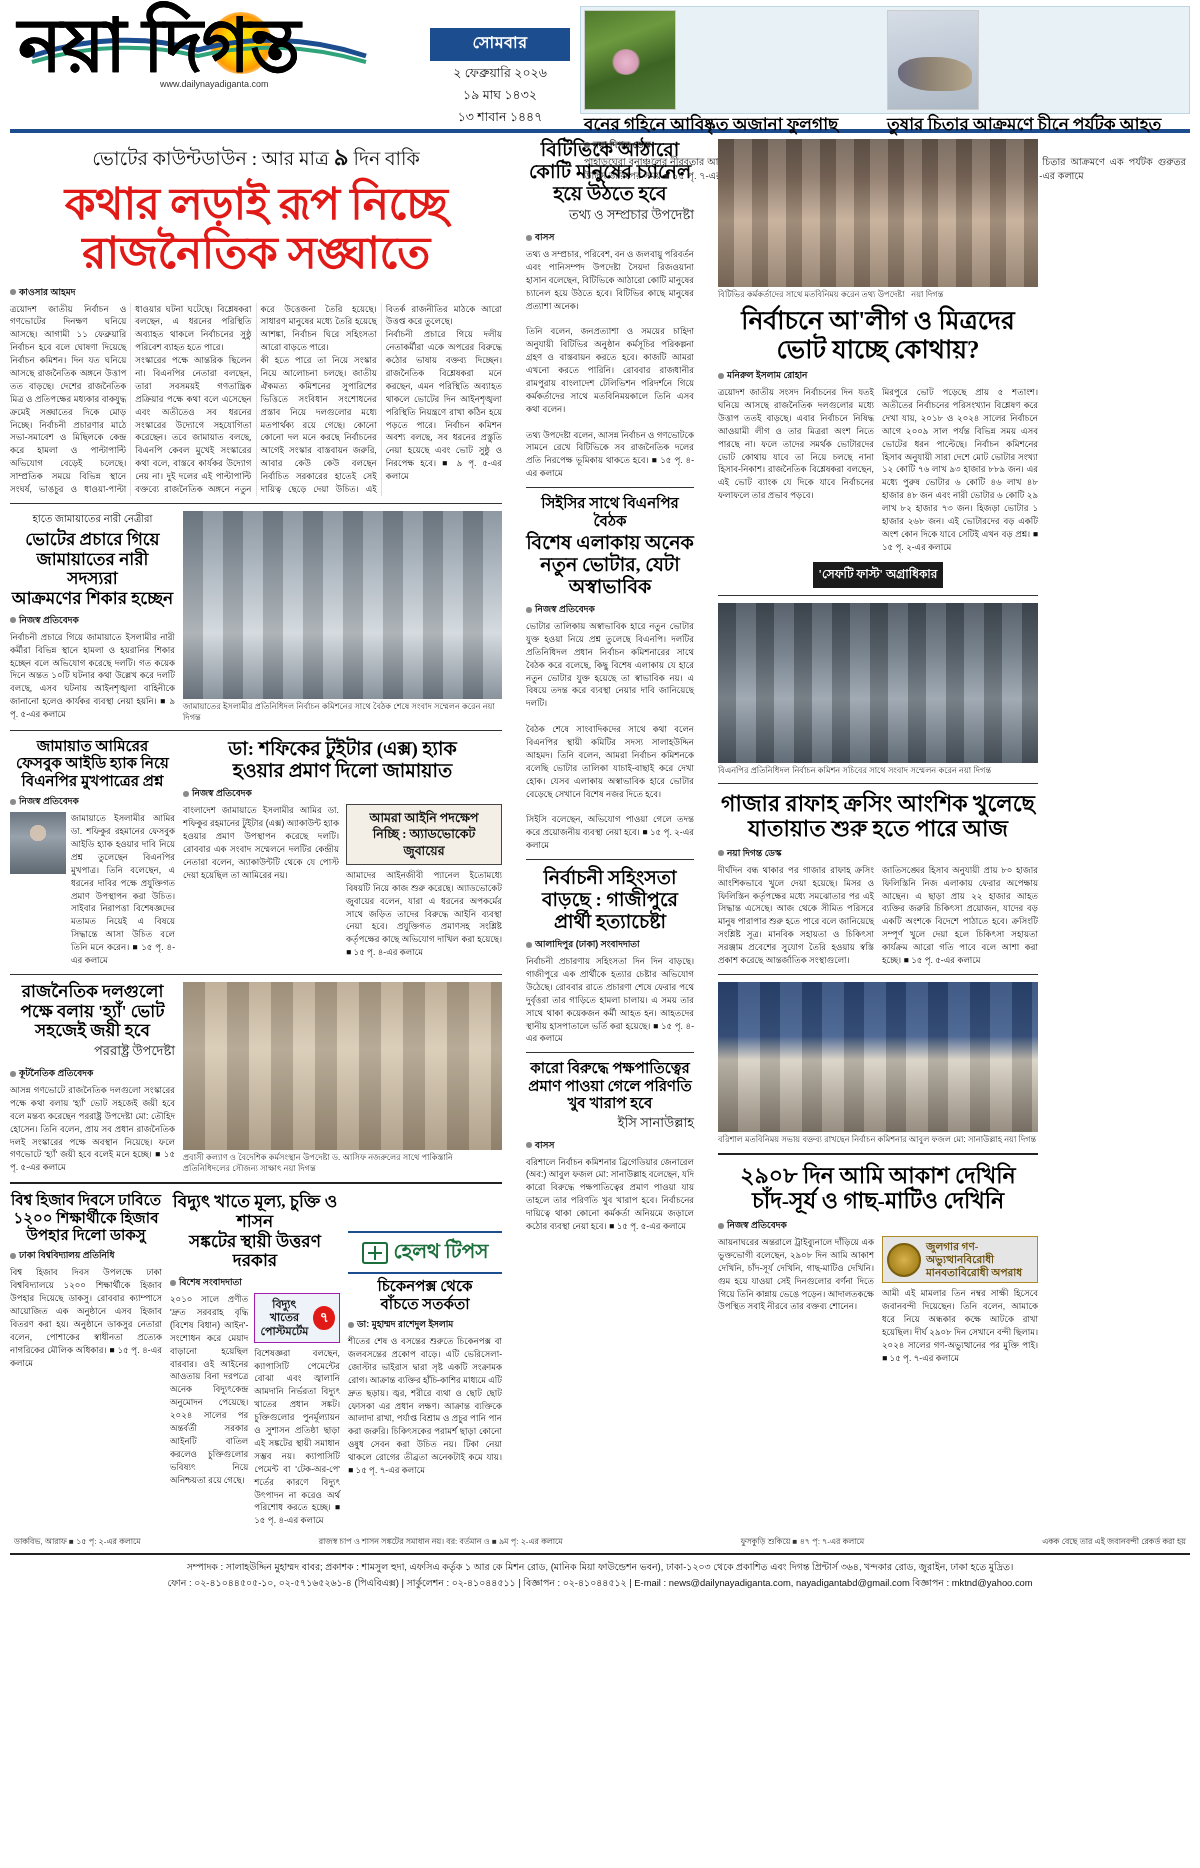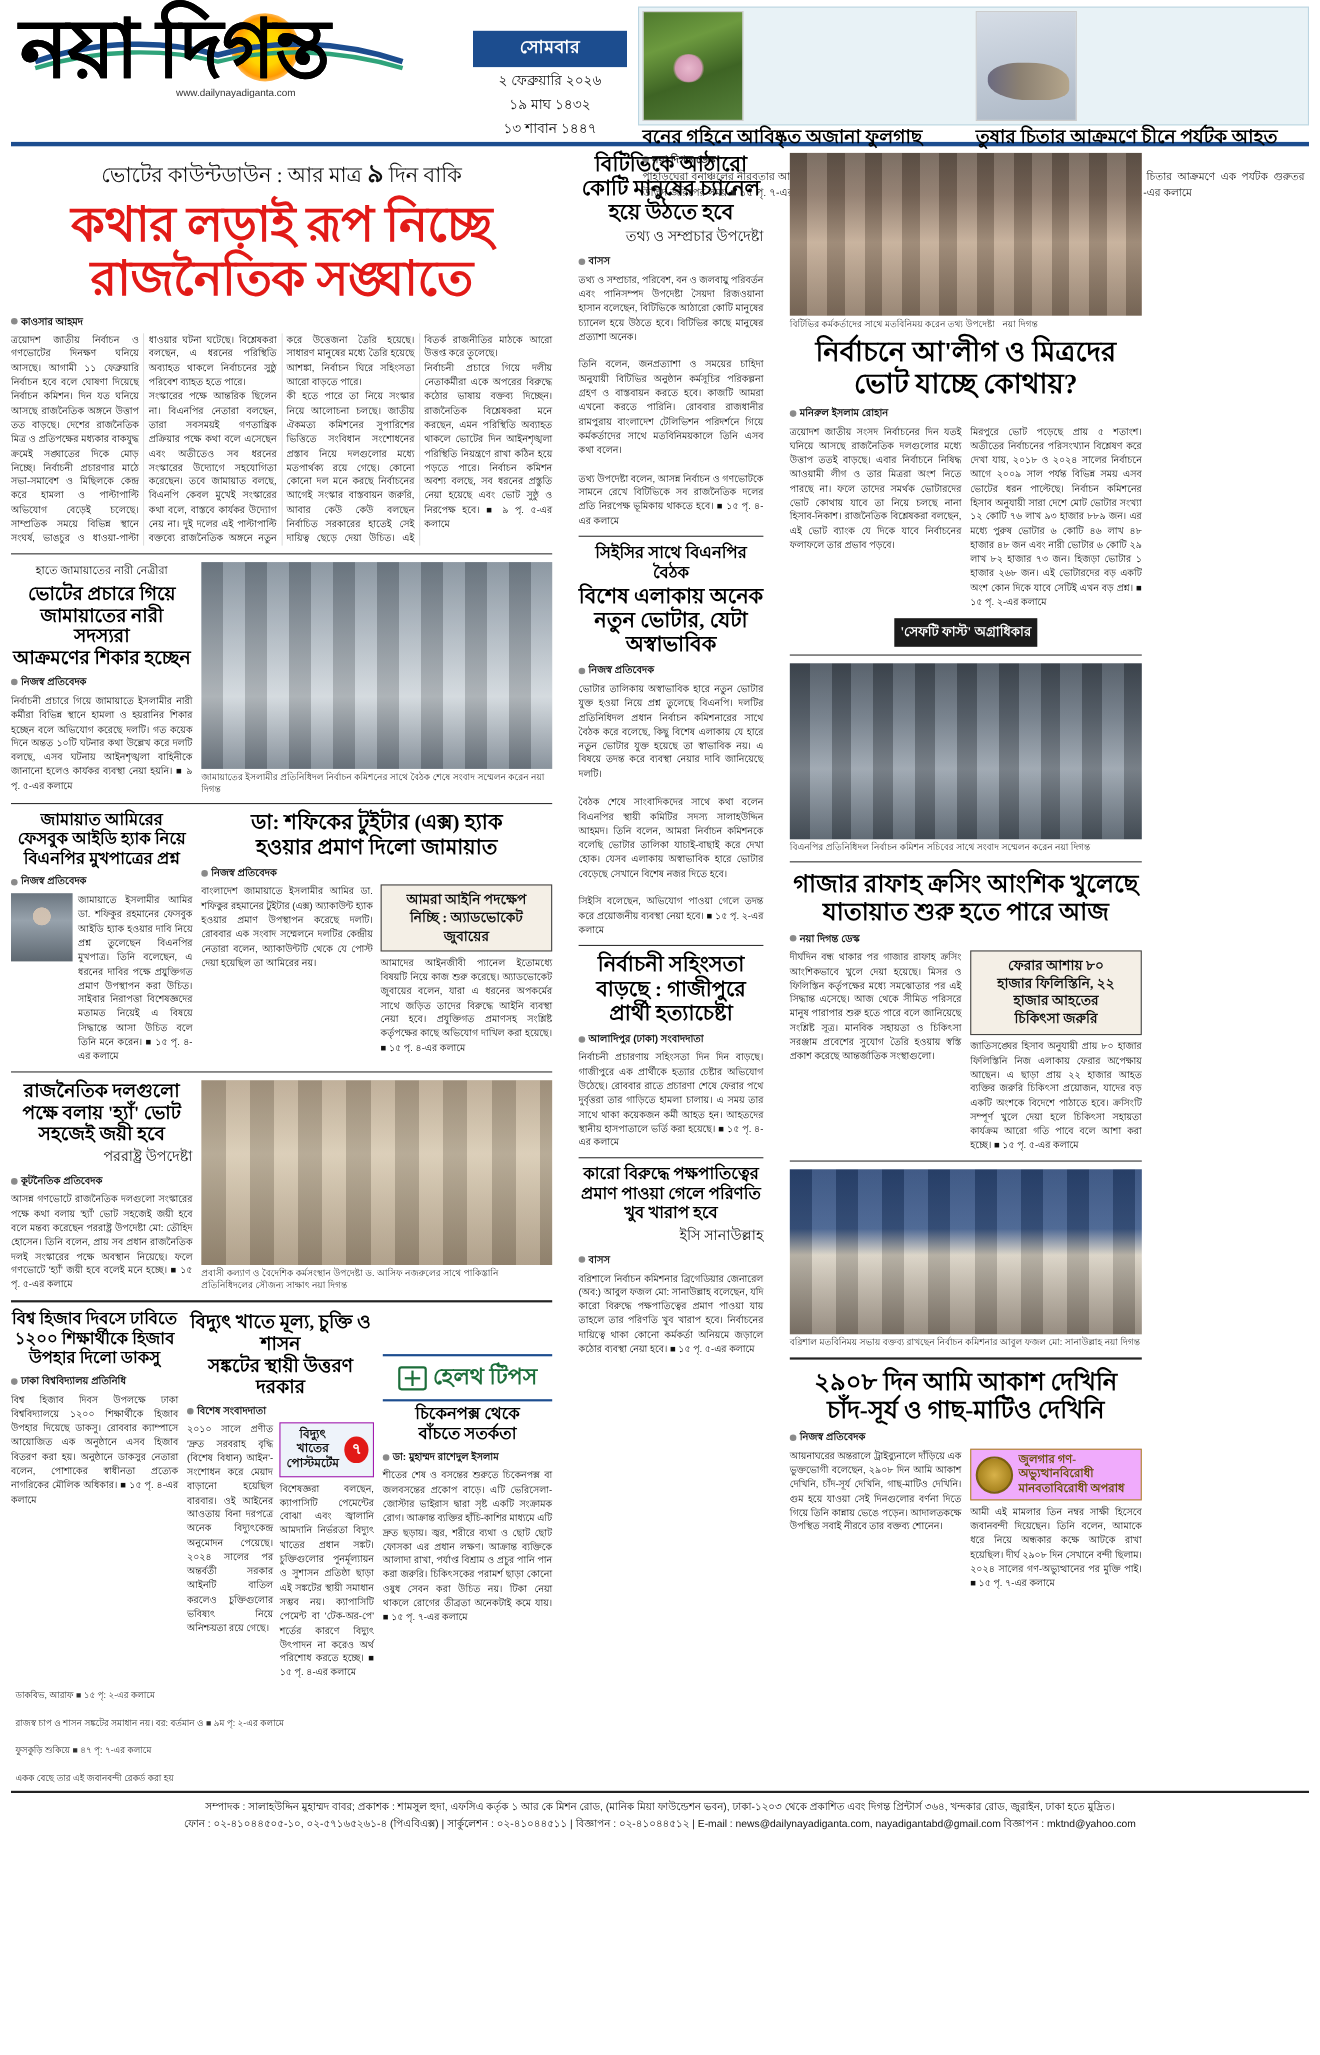--- a/index.html
+++ b/index.html
@@ -116,21 +116,21 @@
   .hb-icon { width:26px; height:22px; border:2px solid #1c6e3a; border-radius:3px; position:relative;}
   .hb-icon:after{content:"";position:absolute;left:4px;top:8px;width:14px;height:2px;background:#1c6e3a;}
   .hb-icon:before{content:"";position:absolute;left:10px;top:2px;width:2px;height:14px;background:#1c6e3a;}
 
   .num-circle { width:24px;height:24px;border-radius:50%;background:#e21a17;color:#fff;display:inline-flex;
       align-items:center;justify-content:center;font-weight:bold;font-size:14px;font-family:"Liberation Serif",serif;}
 
   .gold-emblem { width:34px;height:34px;border-radius:50%;background:radial-gradient(circle,#d8b24a 0%,#a8841f 70%,#7a5f12 100%);
       border:2px solid #7a5f12; flex:none;}
 
-  .footer-tail { font-size:8px; display:flex; justify-content:space-between; gap:12px; padding:0 4px; color:#333;flex-direction:column;}
+  .footer-tail { font-size:8px; display:flex; justify-content:space-between; gap:0; padding:0 4px; color:#333;}
   .footer-rule { height:2px; background:#222; margin:5px 0 4px; }
   .footer-imprint { text-align:center; font-size:9.4px; line-height:1.7; color:#111; }
 </style>
 </head>
 <body>
 
 <div class="page">
 
   <div class="masthead">
 
@@ -399,46 +399,40 @@
       <h2 class="hl h-24 ctr">
         <span>গাজার রাফাহ ক্রসিং আংশিক খুলেছে</span><br>
         <span>যাতায়াত শুরু হতে পারে আজ</span>
       </h2>
       <div class="byline"><span class="dot"></span><span>নয়া দিগন্ত ডেস্ক</span></div>
       <div style="display:flex; gap:8px;">
         <div style="flex:1;">
           <div class="body-1">দীর্ঘদিন বন্ধ থাকার পর গাজার রাফাহ ক্রসিং আংশিকভাবে খুলে দেয়া হয়েছে। মিসর ও ফিলিস্তিন কর্তৃপক্ষের মধ্যে সমঝোতার পর এই সিদ্ধান্ত এসেছে। আজ থেকে সীমিত পরিসরে মানুষ পারাপার শুরু হতে পারে বলে জানিয়েছে সংশ্লিষ্ট সূত্র। মানবিক সহায়তা ও চিকিৎসা সরঞ্জাম প্রবেশের সুযোগ তৈরি হওয়ায় স্বস্তি প্রকাশ করেছে আন্তর্জাতিক সংস্থাগুলো।</div>
         </div>
         <div style="flex:1;">
-          <div class="callout" style="margin-bottom:4px;">
-            <span>ফেরার আশায় ৮০</span><br>
-            <span>হাজার ফিলিস্তিনি, ২২</span><br>
-            <span>হাজার আহতের</span><br>
-            <span>চিকিৎসা জরুরি</span>
-          </div>
           <div class="body-1">জাতিসঙ্ঘের হিসাব অনুযায়ী প্রায় ৮০ হাজার ফিলিস্তিনি নিজ এলাকায় ফেরার অপেক্ষায় আছেন। এ ছাড়া প্রায় ২২ হাজার আহত ব্যক্তির জরুরি চিকিৎসা প্রয়োজন, যাদের বড় একটি অংশকে বিদেশে পাঠাতে হবে। ক্রসিংটি সম্পূর্ণ খুলে দেয়া হলে চিকিৎসা সহায়তা কার্যক্রম আরো গতি পাবে বলে আশা করা হচ্ছে। ■ ১৫ পৃ. ৫-এর কলামে</div>
         </div>
       </div>
 
       <div class="sep"></div>
 
       <div class="photo ph-seminar" style="height:150px;"></div>
       <div class="cap">বরিশাল মতবিনিময় সভায় বক্তব্য রাখছেন নির্বাচন কমিশনার আবুল ফজল মো: সানাউল্লাহ    নয়া দিগন্ত</div>
 
       <div class="sep-thick"></div>
 
       <h2 class="hl h-24 ctr">
         <span>২৯০৮ দিন আমি আকাশ দেখিনি</span><br>
         <span>চাঁদ-সূর্য ও গাছ-মাটিও দেখিনি</span>
       </h2>
       <div class="byline"><span class="dot"></span><span>নিজস্ব প্রতিবেদক</span></div>
       <div style="display:flex; gap:8px;">
         <div style="flex:1;" class="body-1">আয়নাঘরের অন্তরালে ট্রাইব্যুনালে দাঁড়িয়ে এক ভুক্তভোগী বলেছেন, ২৯০৮ দিন আমি আকাশ দেখিনি, চাঁদ-সূর্য দেখিনি, গাছ-মাটিও দেখিনি। গুম হয়ে যাওয়া সেই দিনগুলোর বর্ণনা দিতে গিয়ে তিনি কান্নায় ভেঙে পড়েন। আদালতকক্ষে উপস্থিত সবাই নীরবে তার বক্তব্য শোনেন।</div>
         <div style="flex:1;">
-          <div style="display:flex;align-items:center;gap:5px;border:1px solid #b08a25;background:#f0abfc;padding:3px 4px;margin-bottom:4px;">
+          <div style="display:flex;align-items:center;gap:5px;border:1px solid #b08a25;background:#e5e5e5;padding:3px 4px;margin-bottom:4px;">
             <span class="gold-emblem"></span>
             <span style="font-family:'Liberation Serif',serif;font-weight:bold;font-size:10.5px;line-height:1.25;color:#6b4f0a;">
               <span>জুলগার গণ-অভ্যুত্থানবিরোধী</span><br>
               <span>মানবতাবিরোধী অপরাধ</span>
             </span>
           </div>
           <div class="body-1">আমী এই মামলার তিন নম্বর সাক্ষী হিসেবে জবানবন্দী দিয়েছেন। তিনি বলেন, আমাকে ধরে নিয়ে অন্ধকার কক্ষে আটকে রাখা হয়েছিল। দীর্ঘ ২৯০৮ দিন সেখানে বন্দী ছিলাম। ২০২৪ সালের গণ-অভ্যুত্থানের পর মুক্তি পাই। ■ ১৫ পৃ. ৭-এর কলামে</div>
         </div>
       </div>
     </div>

